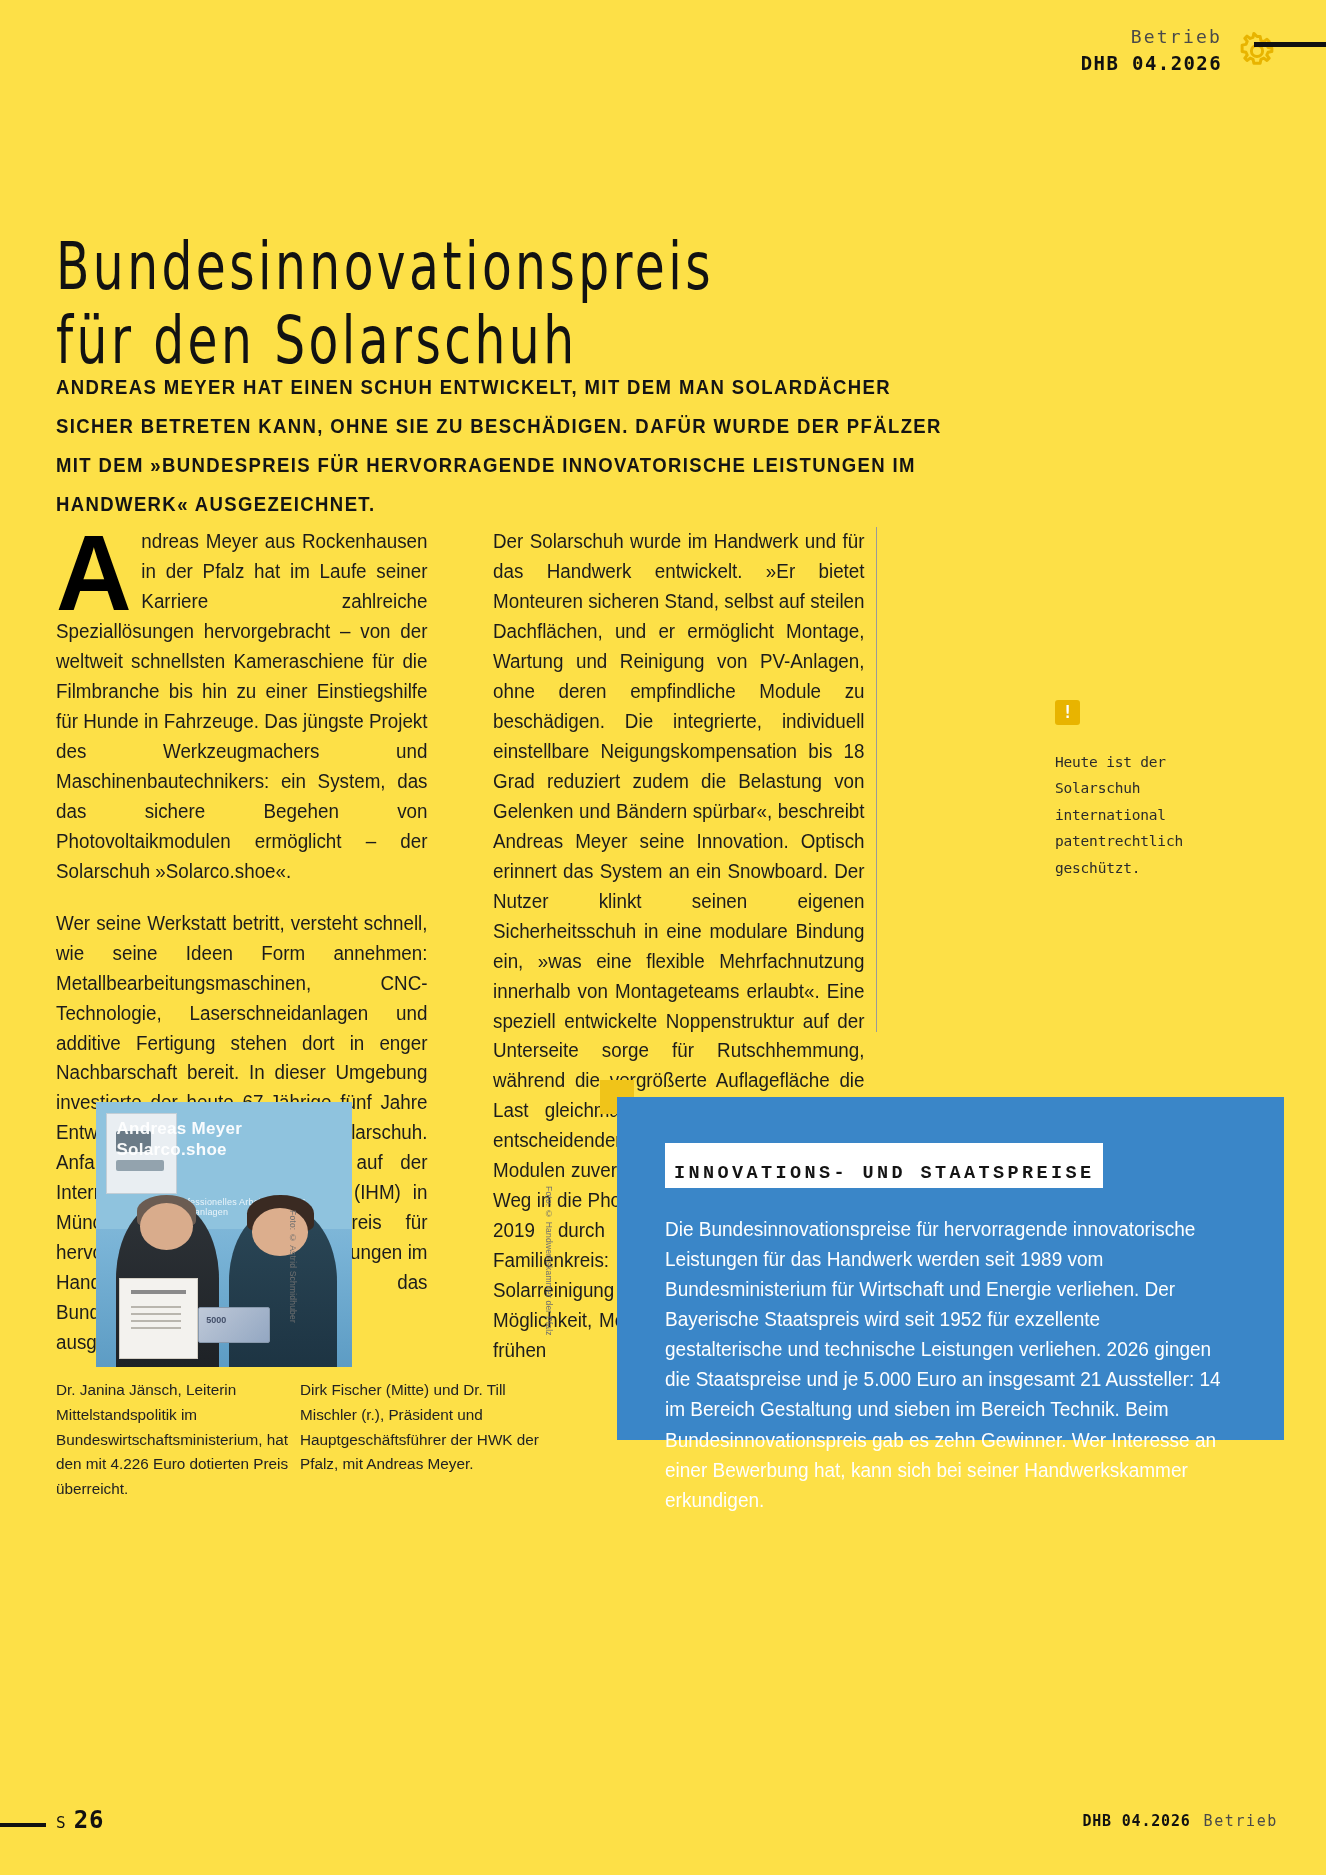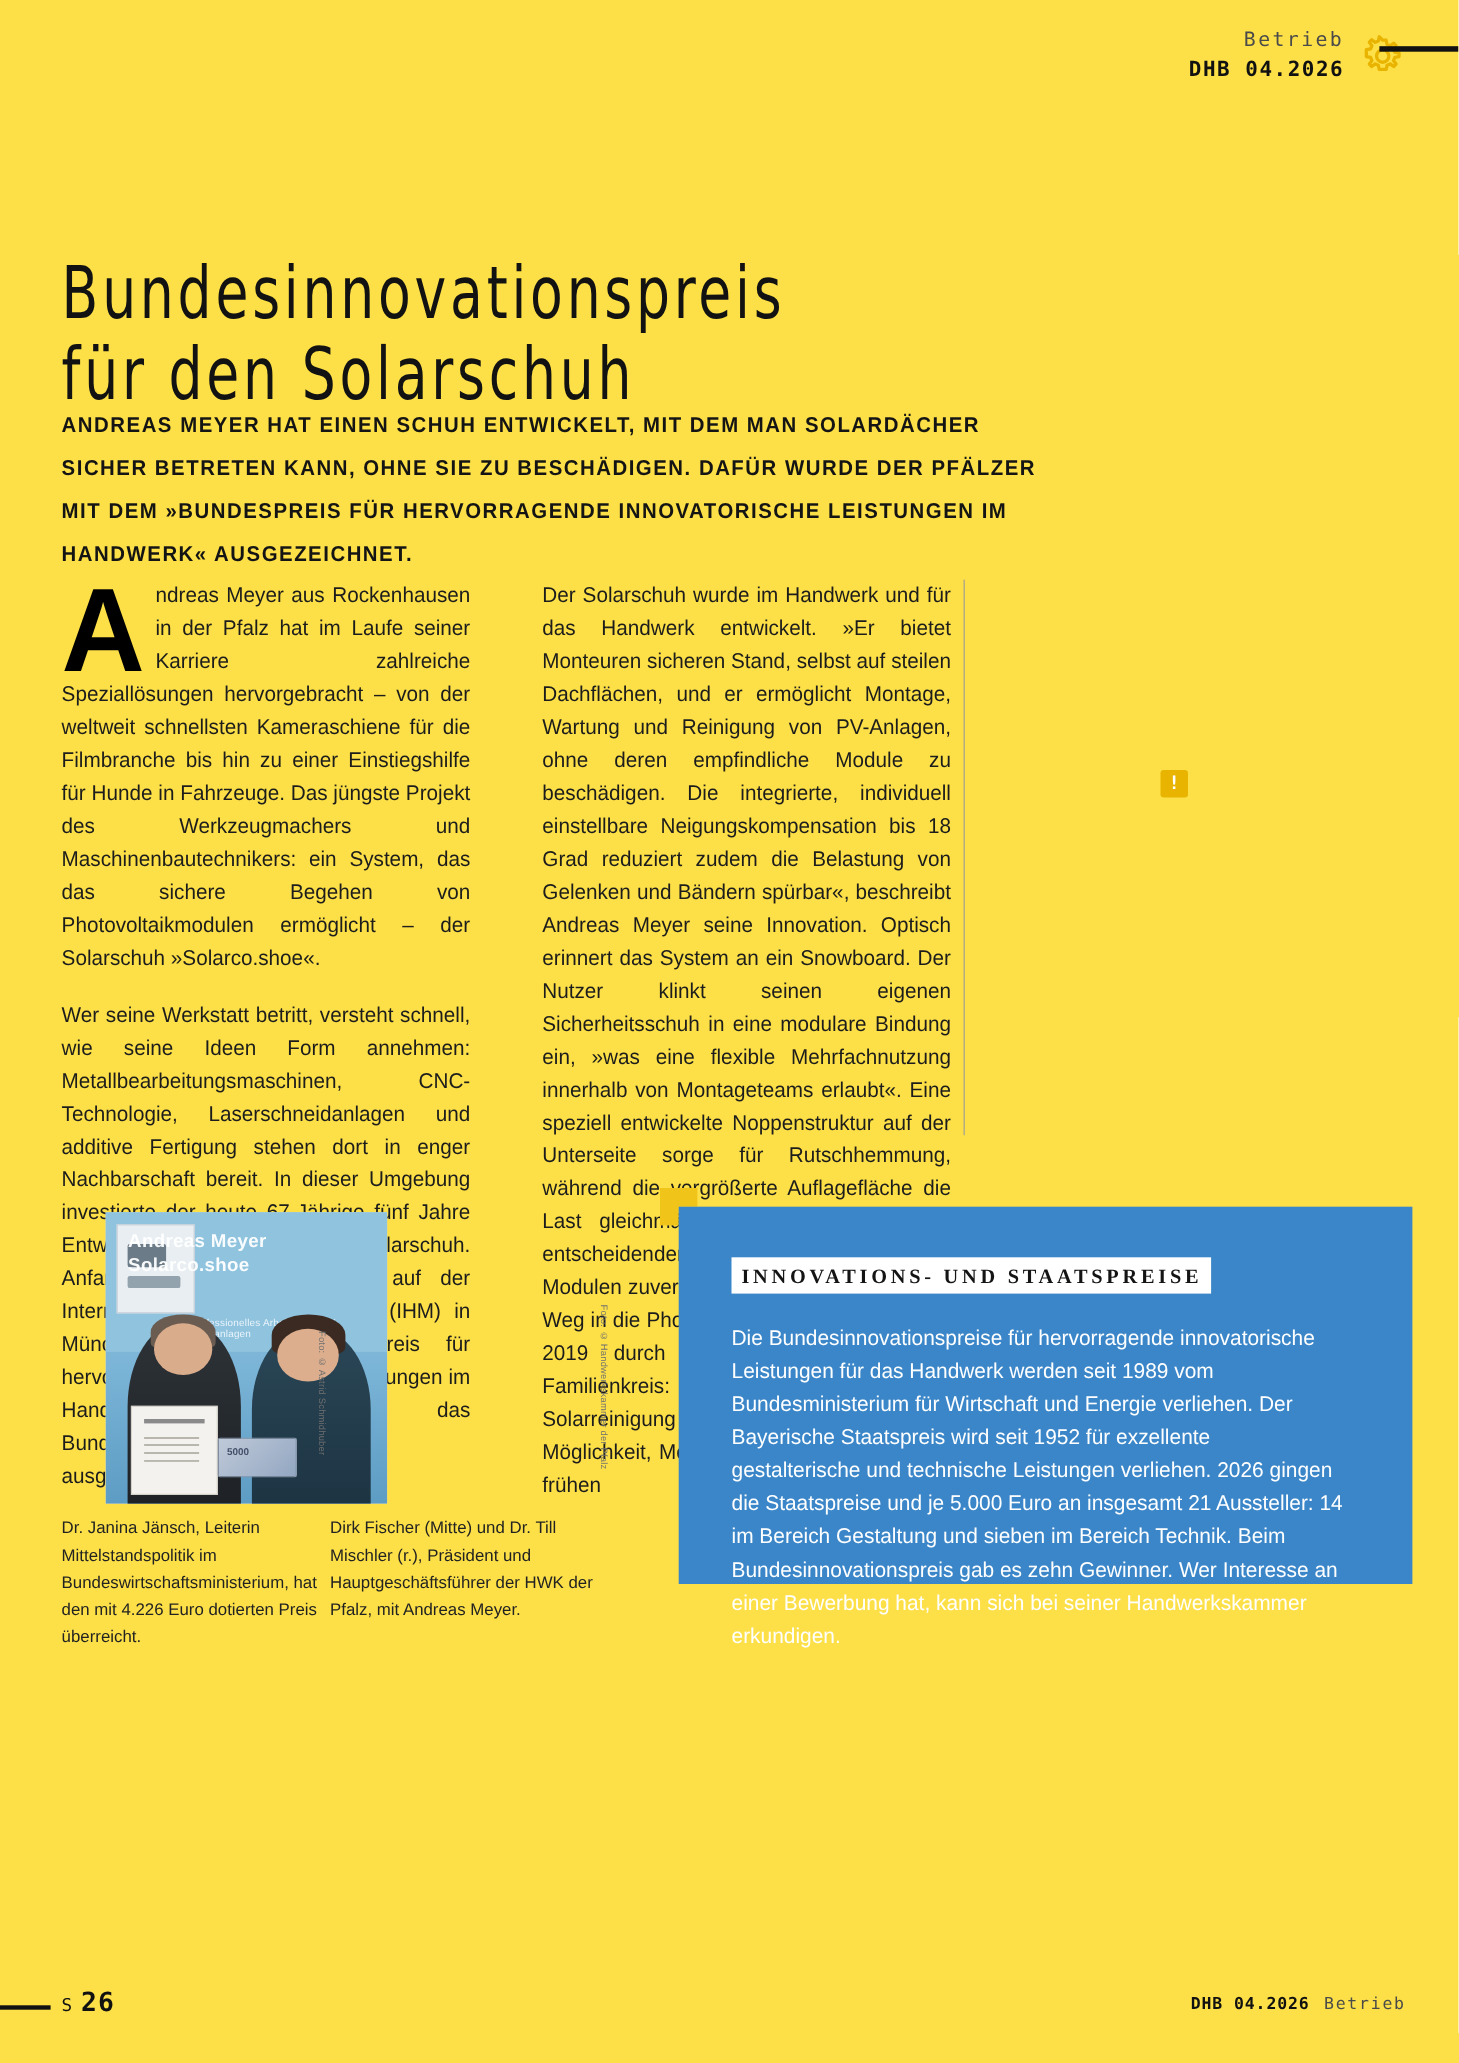--- a/index.html
+++ b/index.html
@@ -258,25 +258,25 @@
   .infobox {
     position: absolute; left: 17px; top: 17px; right: 0; bottom: 0;
     background: #3a86c8;
     padding: 46px 52px 34px 48px;
     box-sizing: border-box;
   }
   .infobox-title {
     display: inline-block;
     background: #ffffff;
     color: #141414;
-    font-family: Liberation Serif, serif;
+    font-family: Liberation Mono, monospace;
     font-size: 18.5px;
     font-weight: 700;
     letter-spacing: 3.4px;
-    padding: 8px 8px 4px 9px;
+    padding: 20px 8px 4px 9px;
     margin-bottom: 26px;
     text-transform: uppercase;
   }
   .infobox-body {
     font-family: "Liberation Sans Narrow", "Liberation Sans", sans-serif;
     font-size: 19.4px;
     line-height: 1.55;
     color: #ffffff;
     transform: scaleX(0.98);
     transform-origin: left top;
@@ -331,20 +331,21 @@
     <div class="col">
       <p>Der Solarschuh wurde im Handwerk und für das Handwerk entwickelt. »Er bietet Monteuren sicheren Stand, selbst auf steilen Dachflächen, und er ermöglicht Montage, Wartung und Reinigung von PV-Anlagen, ohne deren empfindliche Module zu beschädigen. Die integrierte, individuell einstellbare Neigungskompensation bis 18 Grad reduziert zudem die Belastung von Gelenken und Bändern spürbar«, beschreibt Andreas Meyer seine Innovation. Optisch erinnert das System an ein Snowboard. Der Nutzer klinkt seinen eigenen Sicherheitsschuh in eine modulare Bindung ein, »was eine flexible Mehrfachnutzung innerhalb von Montageteams erlaubt«. Eine speziell entwickelte Noppenstruktur auf der Unterseite sorge für Rutschhemmung, während die vergrößerte Auflagefläche die Last gleichmäßig verteile. »Das ist ein entscheidender Faktor, um Mikrorisse in PV-Modulen zuverlässig zu vermeiden.« Seinen Weg in die Photovoltaik fand Andreas Meyer 2019 durch eine Anfrage aus dem Familienkreis: Ein Angehöriger aus der Solarreinigung suchte eine schonende Möglichkeit, Module zu betreten. Aus einem frühen</p>
     </div>
   </div>
   <div class="col-rule"></div>
 
   <aside class="marginnote">
     <div class="bang-badge">
       <span>!</span>
     </div>
+    <div class="marginnote-text">Heute ist der Solarschuh international patentrechtlich geschützt.</div>
   </aside>
 
   <figure class="photo" id="photo-left">
     <div class="ph-sky"></div>
     <div class="ph-banner"></div>
     <div class="ph-logo"></div>
     <div class="ph-bannertext">Andreas Meyer Solarco.shoe</div>
     <div class="ph-bannersub">Professionelles Arbeiten auf PV-Solaranlagen</div>
     <div class="ph-person p1"></div>
     <div class="ph-person p2"></div>

